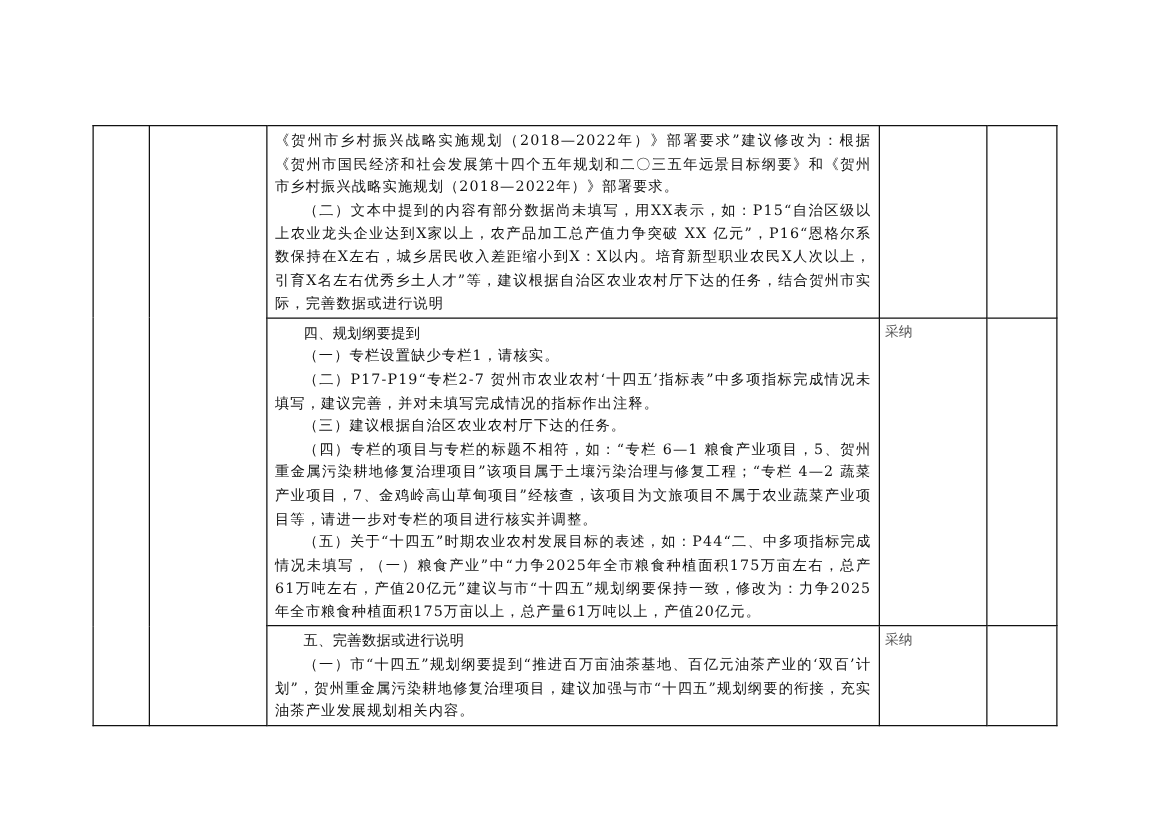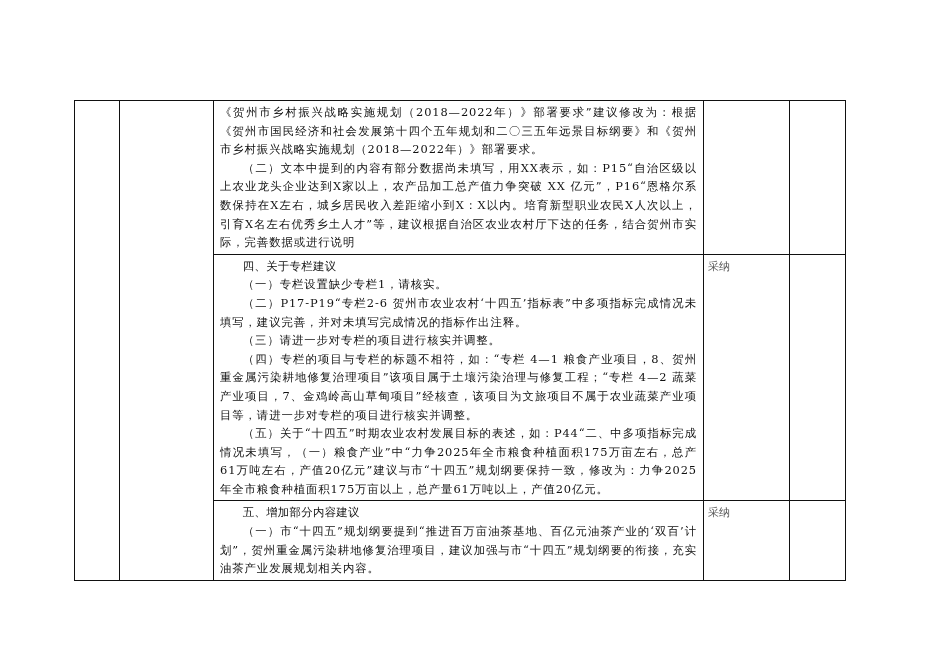--- a/index.html
+++ b/index.html
@@ -48,39 +48,39 @@
       <td>
             <div class="status"></div>
           </td>
       <td>
             <div class="status"></div>
           </td>
     </tr>
     <tr class="r2">
       <td>
         <div class="content">
-          <p class="heading">四、关于专栏建议</p>
+          <p class="heading">四、规划纲要提到</p>
           <p class="indent">（一）专栏设置缺少专栏1，请核实。</p>
-          <p class="indent">（二）P17-P19“专栏2-6 贺州市农业农村‘十四五’指标表”中多项指标完成情况未填写，建议完善，并对未填写完成情况的指标作出注释。</p>
-          <p class="indent">（三）请进一步对专栏的项目进行核实并调整。</p>
-          <p class="indent">（四）专栏的项目与专栏的标题不相符，如：“专栏 4—1 粮食产业项目，8、贺州重金属污染耕地修复治理项目”该项目属于土壤污染治理与修复工程；“专栏 4—2 蔬菜产业项目，7、金鸡岭高山草甸项目”经核查，该项目为文旅项目不属于农业蔬菜产业项目等，请进一步对专栏的项目进行核实并调整。</p>
+          <p class="indent">（二）P17-P19“专栏2-7 贺州市农业农村‘十四五’指标表”中多项指标完成情况未填写，建议完善，并对未填写完成情况的指标作出注释。</p>
+          <p class="indent">（三）建议根据自治区农业农村厅下达的任务。</p>
+          <p class="indent">（四）专栏的项目与专栏的标题不相符，如：“专栏 6—1 粮食产业项目，5、贺州重金属污染耕地修复治理项目”该项目属于土壤污染治理与修复工程；“专栏 4—2 蔬菜产业项目，7、金鸡岭高山草甸项目”经核查，该项目为文旅项目不属于农业蔬菜产业项目等，请进一步对专栏的项目进行核实并调整。</p>
           <p class="indent">（五）关于“十四五”时期农业农村发展目标的表述，如：P44“二、中多项指标完成情况未填写，（一）粮食产业”中“力争2025年全市粮食种植面积175万亩左右，总产61万吨左右，产值20亿元”建议与市“十四五”规划纲要保持一致，修改为：力争2025年全市粮食种植面积175万亩以上，总产量61万吨以上，产值20亿元。</p>
         </div>
       </td>
       <td>
             <div class="status">采纳</div>
           </td>
       <td>
             <div class="status"></div>
           </td>
     </tr>
     <tr class="r3">
       <td>
         <div class="content">
-          <p class="heading">五、增加部分内容建议</p>
+          <p class="heading">五、完善数据或进行说明</p>
           <p class="indent">（一）市“十四五”规划纲要提到“推进百万亩油茶基地、百亿元油茶产业的‘双百’计划”，贺州重金属污染耕地修复治理项目，建议加强与市“十四五”规划纲要的衔接，充实油茶产业发展规划相关内容。</p>
         </div>
       </td>
       <td>
             <div class="status">采纳</div>
           </td>
       <td>
             <div class="status"></div>
           </td>
     </tr>

